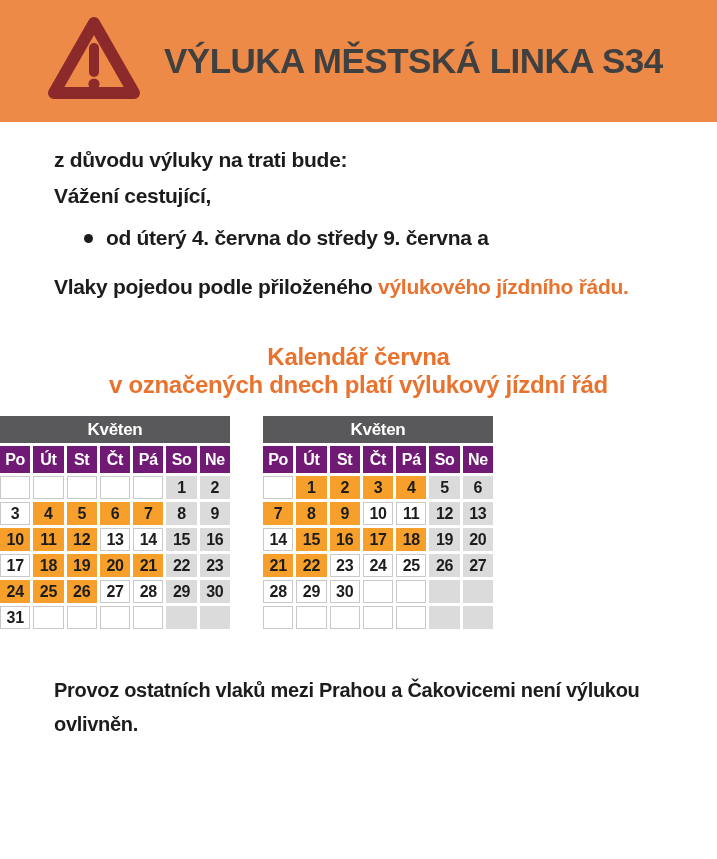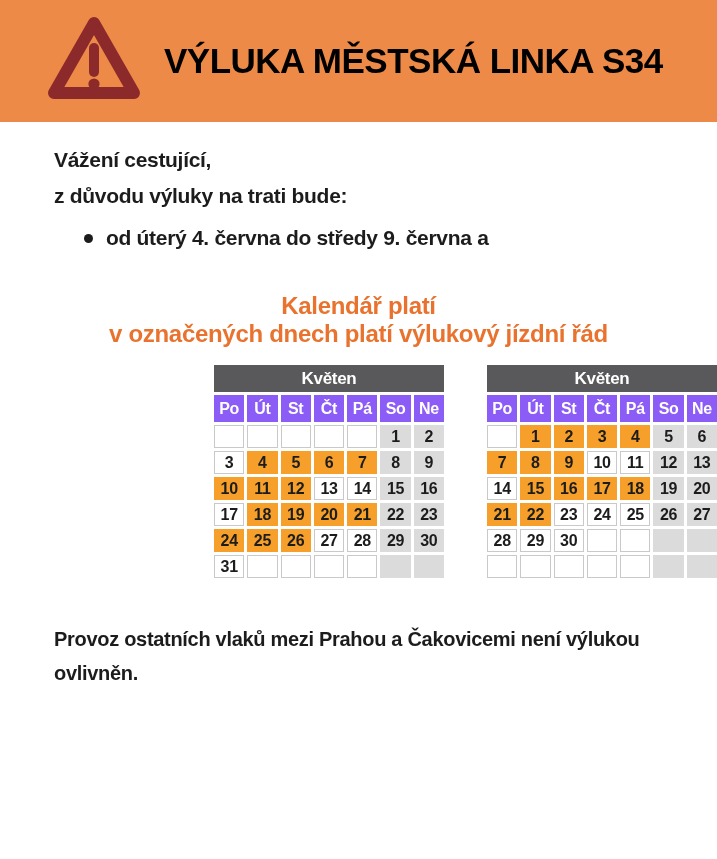--- a/index.html
+++ b/index.html
@@ -4,46 +4,46 @@
 <style>
   html, body { margin:0; padding:0; }
   body {
     width:717px; height:859px; background:#ffffff; overflow:hidden;
     font-family:"Liberation Sans", sans-serif; font-weight:700; color:#1c1c1c;
     letter-spacing:-0.3px;
   }
   
   .header { height:122px; background:#ee8a47; display:flex; align-items:center; }
   .tri-wrap { margin-left:42px; width:104px; height:100px; flex:0 0 auto; }
-  .header-title { color:#000000; font-size:35px; margin-left:18px; letter-spacing:-0.5px; white-space:nowrap; }
+  .header-title { color:#404040; font-size:35px; margin-left:18px; letter-spacing:-0.5px; white-space:nowrap; }
 
   
   .content { padding:20px 54px 0 54px; }
   .intro-line { font-size:21px; line-height:36px; }
   ul.bullets { list-style:none; margin:8px 0 0 0; padding:0 0 0 30px; }
   ul.bullets li { font-size:21px; line-height:32px; position:relative; padding-left:22px; }
   ul.bullets li::before {
     content:""; position:absolute; left:0; top:12px; width:9px; height:9px;
     border-radius:50%; background:#1c1c1c;
   }
   .vzdy-line { margin-top:9px; font-size:21px; line-height:36px; }
   .vlaky-line { margin-top:15px; font-size:21px; line-height:36px; }
   .accent { color:#e9732e; }
 
   
   .cal-title { text-align:center; color:#e9732e; font-size:24px; margin-top:38px; }
   .cal-subtitle { text-align:center; color:#e9732e; font-size:24px; }
-  .calendars { display:flex; justify-content:flex-end; gap:43px; margin-top:17px;border-radius:16px; }
+  .calendars { display:flex; justify-content:flex-start; gap:33px; margin-top:17px;border-radius:16px; }
   .month { width:230px; }
   .month-title {
     background:#59595b; color:#ffffff; text-align:center;
     font-size:17px; height:27px; line-height:27px;
   }
   .month-grid { display:grid; grid-template-columns:repeat(7,1fr); gap:3px; margin-top:3px; }
-  .dayname { background:#8b5cf6; color:#ffffff; text-align:center; font-size:16px; height:27px; line-height:27px; }
+  .dayname { background:#701a75; color:#ffffff; text-align:center; font-size:16px; height:27px; line-height:27px; }
   .cell { height:23px; line-height:23px; text-align:center; font-size:16px; color:#1c1c1c; }
   .cell.wd { background:#ffffff; box-shadow:inset 0 0 0 1px #c9c9c9; }
   .cell.we { background:#dbdbdb; }
   .cell.hl { background:#f6a02b; }
 
   
   .footer { margin-top:44px; padding:0 54px; font-size:20px; line-height:34px; }
 </style>
 </head>
 <body>
@@ -53,31 +53,32 @@
     <svg width="104" height="100" viewBox="0 0 104 100" xmlns="http://www.w3.org/2000/svg">
       <polygon points="52,12 92,82 12,82" fill="none" stroke="#8c2a2b" stroke-width="12" stroke-linejoin="round"></polygon>
       <line x1="52" y1="37" x2="52" y2="61" stroke="#8c2a2b" stroke-width="10" stroke-linecap="round"></line>
       <circle cx="52" cy="73" r="5.6" fill="#8c2a2b"></circle>
     </svg>
   </div>
   <div class="header-title">VÝLUKA MĚSTSKÁ LINKA S34</div>
 </div>
 
 <div class="content">
+  <div class="intro-line">z důvodu výluky na trati bude:</div>
   <div class="intro-line">Vážení cestující,</div>
-  <div class="intro-line">z důvodu výluky na trati bude:</div>
 
   <ul class="bullets">
     <li>od úterý 4. června do středy 9. června a</li>
   </ul>
 
 
+  <div class="vlaky-line"><span>Vlaky pojedou podle přiloženého </span><span class="accent">výlukového jízdního řádu.</span></div>
 </div>
 
-<div class="cal-title">Kalendář platí</div>
+<div class="cal-title">Kalendář června</div>
 <div class="cal-subtitle">v označených dnech platí výlukový jízdní řád</div>
 
 <div class="calendars">
   <div class="month">
     <div class="month-title">Květen</div>
     <div class="month-grid">
         <div class="dayname">Po</div>
         <div class="dayname">Út</div>
         <div class="dayname">St</div>
         <div class="dayname">Čt</div>

